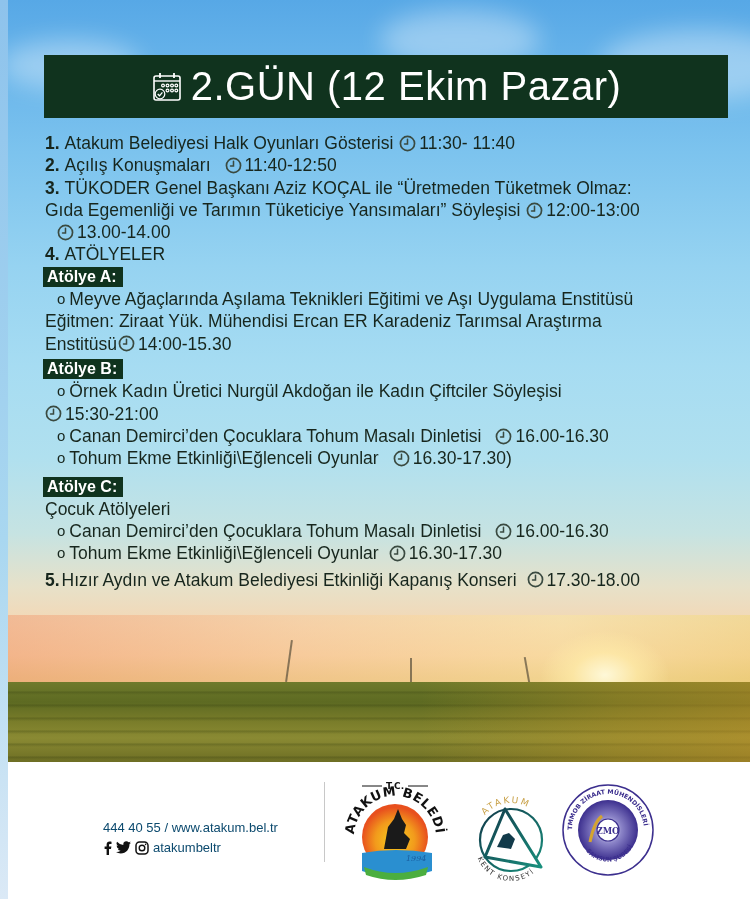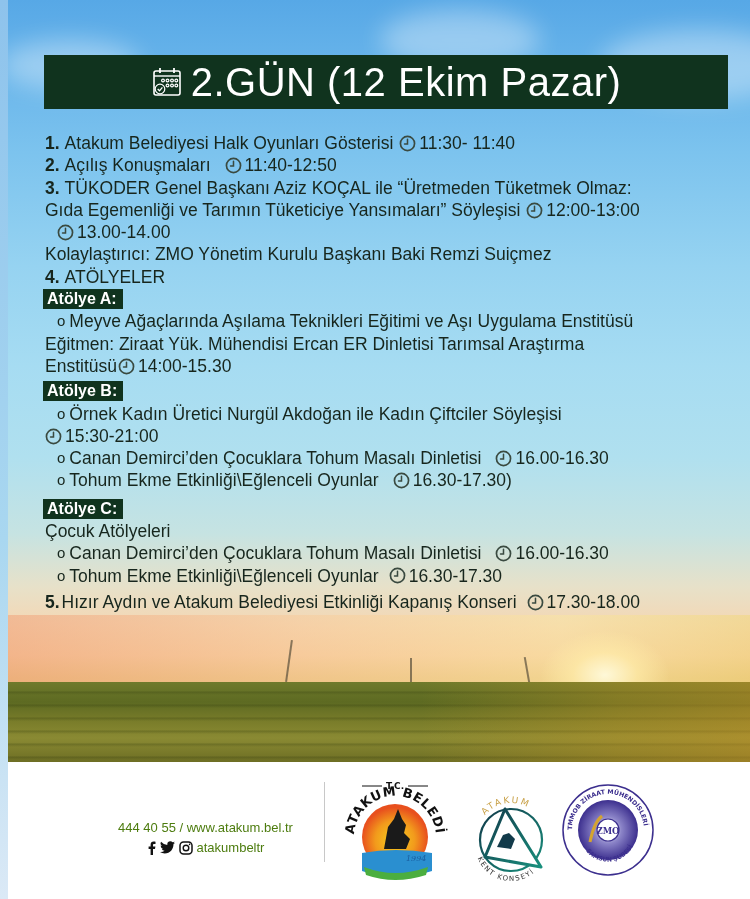--- a/index.html
+++ b/index.html
@@ -38,21 +38,21 @@
         repeating-linear-gradient(to bottom, rgba(0,0,0,0) 0px, rgba(0,0,0,0) 9px, rgba(40,50,10,0.25) 10px, rgba(0,0,0,0) 13px),
         linear-gradient(to bottom, #6f7a2c 0%, #5d6a22 25%, #7a7d2a 50%, #8a8a33 70%, #6d6e24 100%);
     }
     .field-sunlit {
       position: absolute; left: 420px; top: 682px; width: 330px; height: 80px;
       background: linear-gradient(to right, rgba(200,150,40,0) 0%, rgba(200,150,40,0.35) 60%, rgba(210,150,40,0.45) 100%);
     }
     .pole { position: absolute; width: 2px; background: rgba(90,80,60,0.7); }
 
     .title-bar {
-      position: absolute; left: 44px; top: 55px; width: 684px; height: 54px;
+      position: absolute; left: 44px; top: 55px; width: 684px; height: 63px;
       background: #10331e;
       display: flex; align-items: center; justify-content: center;
       z-index: 2;
     }
     .title-icon { width: 32px; height: 32px; margin-right: 8px; }
     .title-text {
       color: #ffffff; font-family: "Liberation Sans", sans-serif;
       font-size: 40px; font-weight: normal; letter-spacing: 0.5px;
     }
 
@@ -68,32 +68,32 @@
       vertical-align: middle; flex: 0 0 auto;
     }
     .clock.nogap { margin-left: 1px; }
     .clock.first { margin-left: 0; }
     .time { }
     .badge {
       display: inline-block; background: #10331e; color: #ffffff;
       font-weight: bold; font-size: 16px; padding: 0 6px 0 4px; height: 20px;
       line-height: 20px; margin: 1px 0 1px -2px;
     }
-    .badge-row { height: 22.3px; display: flex; align-items: flex-start; }
+    .badge-row { height: 22.3px; display: flex; align-items: center; }
     .sub { padding-left: 12px; }
     .bullet { margin-right: 4px; font-size: 15px; }
 
     .footer {
       position: absolute; left: 0; top: 762px; width: 750px; height: 137px;
       background: #ffffff; z-index: 1;
     }
     .contact {
       position: absolute; left: 103px; top: 818px; width: 205px;
-      font-family: "Liberation Sans", sans-serif; font-size: 13px; color: #4d7c0f;
-      text-align: center; z-index: 2;
+      font-family: "Liberation Sans", sans-serif; font-size: 13px; color: #0c4a6e;
+      text-align: left; z-index: 2;
     }
     .contact-line { height: 19px; line-height: 19px; }
     .social { display: inline-flex; align-items: center; gap: 4px; vertical-align: middle; }
     .divider {
       position: absolute; left: 324px; top: 782px; width: 1px; height: 80px;
       background: #c8c8c8; z-index: 2;
     }
     .logo { position: absolute; z-index: 2; }
   </style>
 </head>
@@ -174,38 +174,35 @@
         <use href="#clock"></use>
       </svg>
     <span class="time">12:00-13:00</span>
   </div>
   <div class="line">
     <svg class="clock" style="margin-left:12px">
         <use href="#clock"></use>
       </svg>
     <span class="time">13.00-14.00</span>
   </div>
-  <div class="line">
-    <span>Kolaylaştırıcı: ZMO Yönetim Kurulu Başkanı Baki Remzi Suiçmez</span>
-  </div>
 
   <div class="line">
     <span class="num">4.</span>
     <span>ATÖLYELER</span>
   </div>
 
   <div class="badge-row">
       <span class="badge">Atölye A:</span>
     </div>
   <div class="line sub">
     <span class="bullet">o</span>
     <span>Meyve Ağaçlarında Aşılama Teknikleri Eğitimi  ve Aşı Uygulama Enstitüsü</span>
   </div>
   <div class="line">
-    <span>Eğitmen: Ziraat Yük. Mühendisi  Ercan ER Dinletisi Tarımsal Araştırma</span>
+    <span>Eğitmen: Ziraat Yük. Mühendisi  Ercan ER Karadeniz Tarımsal Araştırma</span>
   </div>
   <div class="line">
     <span>Enstitüsü</span>
     <svg class="clock nogap">
         <use href="#clock"></use>
       </svg>
     <span class="time">14:00-15.30</span>
   </div>
 
   <div class="badge-row" style="margin-top:3px">

